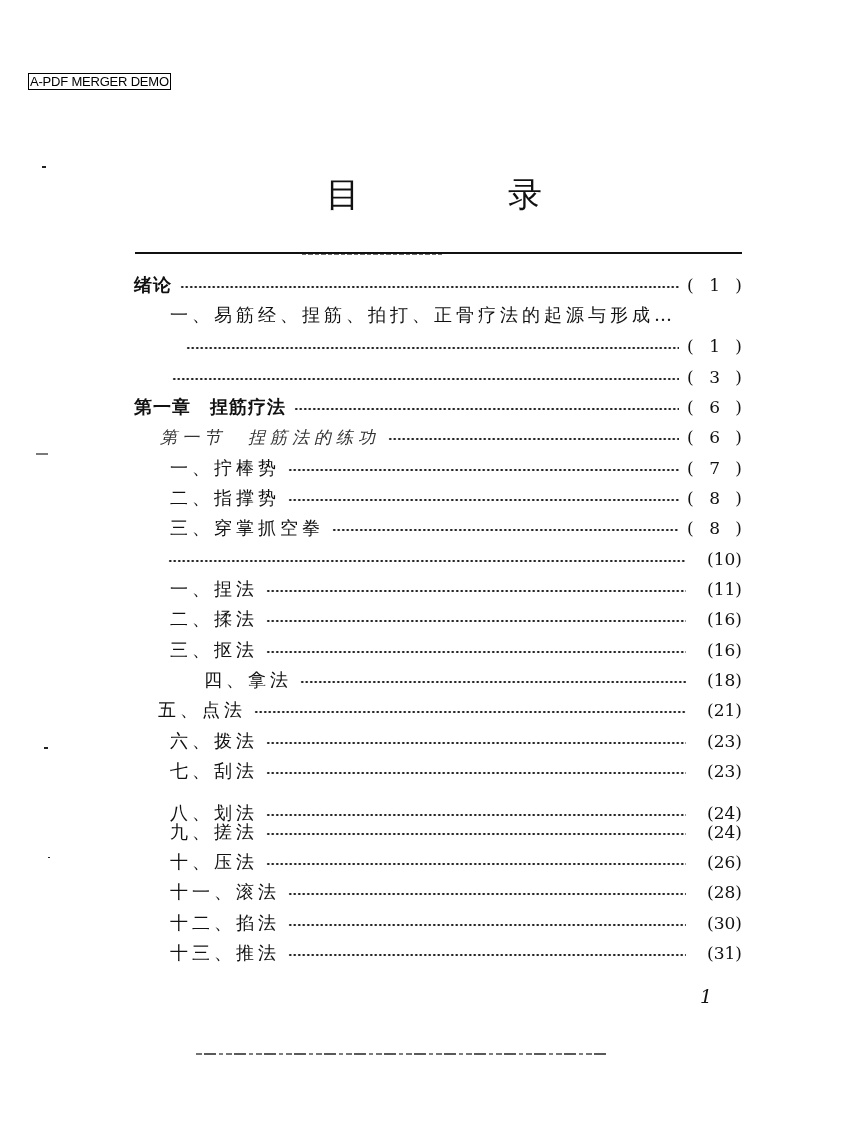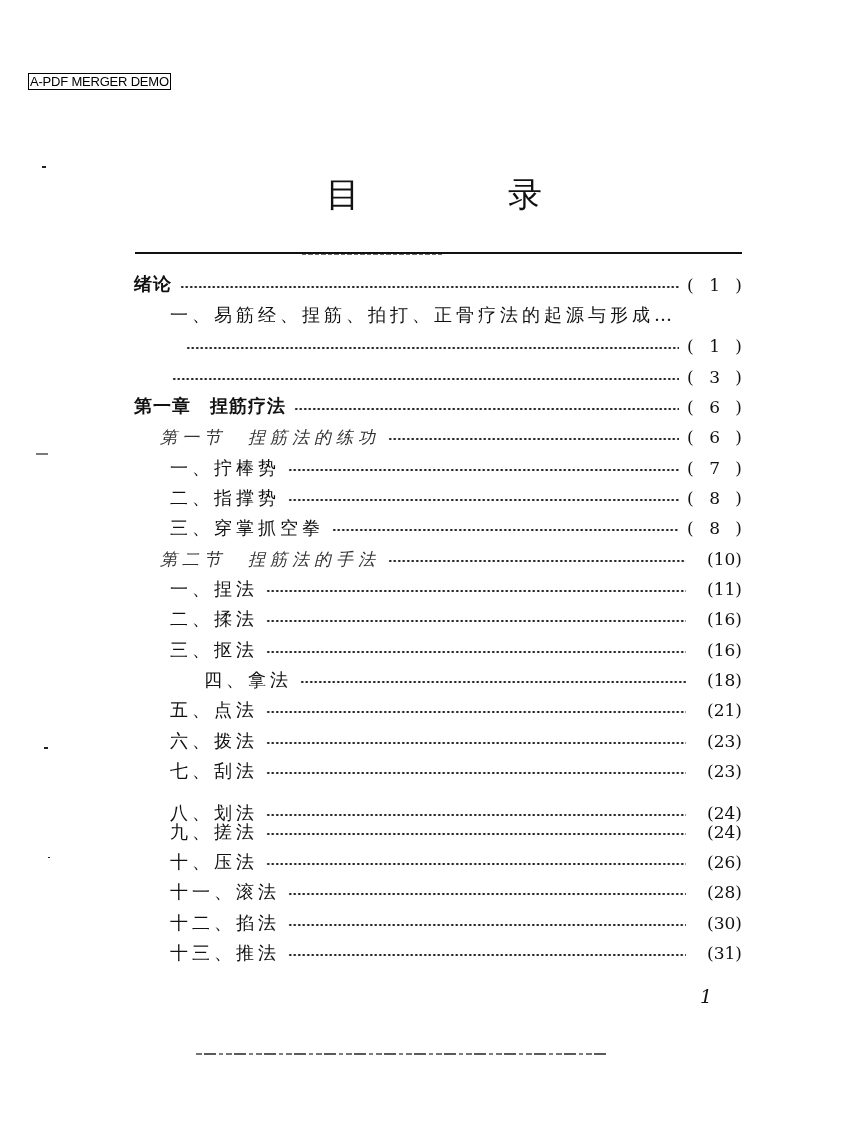--- a/index.html
+++ b/index.html
@@ -81,21 +81,21 @@
       right: 124px;
       white-space: nowrap;
     }
     .toc-label {
       font-size: 18px;
       letter-spacing: 4px;
       flex: 0 0 auto;
       line-height: 30px;
     }
     .toc-label.bold {
-      font-family: Liberation Mono, monospace;
+      font-family: Liberation Sans, sans-serif;
       font-weight: bold;
       letter-spacing: 1px;
     }
     .toc-label.light {
       font-weight: normal;
       color: #333333;
       letter-spacing: 5px;
       font-size: 17px;
       font-style: italic;
     }
@@ -203,21 +203,20 @@
     <span class="toc-page spaced">( 8 )</span>
   </div>
 
   <div class="toc-row" style="top:243px; left:170px;">
     <span class="toc-label">三、穿掌抓空拳</span>
     <span class="toc-leader"></span>
     <span class="toc-page spaced">( 8 )</span>
   </div>
 
   <div class="toc-row" style="top:274px; left:160px;">
-    <span class="toc-label light">第二节　捏筋法的手法</span>
     <span class="toc-leader"></span>
     <span class="toc-page">(10)</span>
   </div>
 
   <div class="toc-row" style="top:304px; left:170px;">
     <span class="toc-label">一、捏法</span>
     <span class="toc-leader"></span>
     <span class="toc-page">(11)</span>
   </div>
 
@@ -232,21 +231,21 @@
     <span class="toc-leader"></span>
     <span class="toc-page">(16)</span>
   </div>
 
   <div class="toc-row" style="top:395px; left:170px;margin-left:34px;">
     <span class="toc-label">四、拿法</span>
     <span class="toc-leader"></span>
     <span class="toc-page">(18)</span>
   </div>
 
-  <div class="toc-row" style="top:425px; left:170px;">
+  <div class="toc-row" style="top:425px; left:158px;">
     <span class="toc-label">五、点法</span>
     <span class="toc-leader"></span>
     <span class="toc-page">(21)</span>
   </div>
 
   <div class="toc-row" style="top:456px; left:170px;">
     <span class="toc-label">六、拨法</span>
     <span class="toc-leader"></span>
     <span class="toc-page">(23)</span>
   </div>

